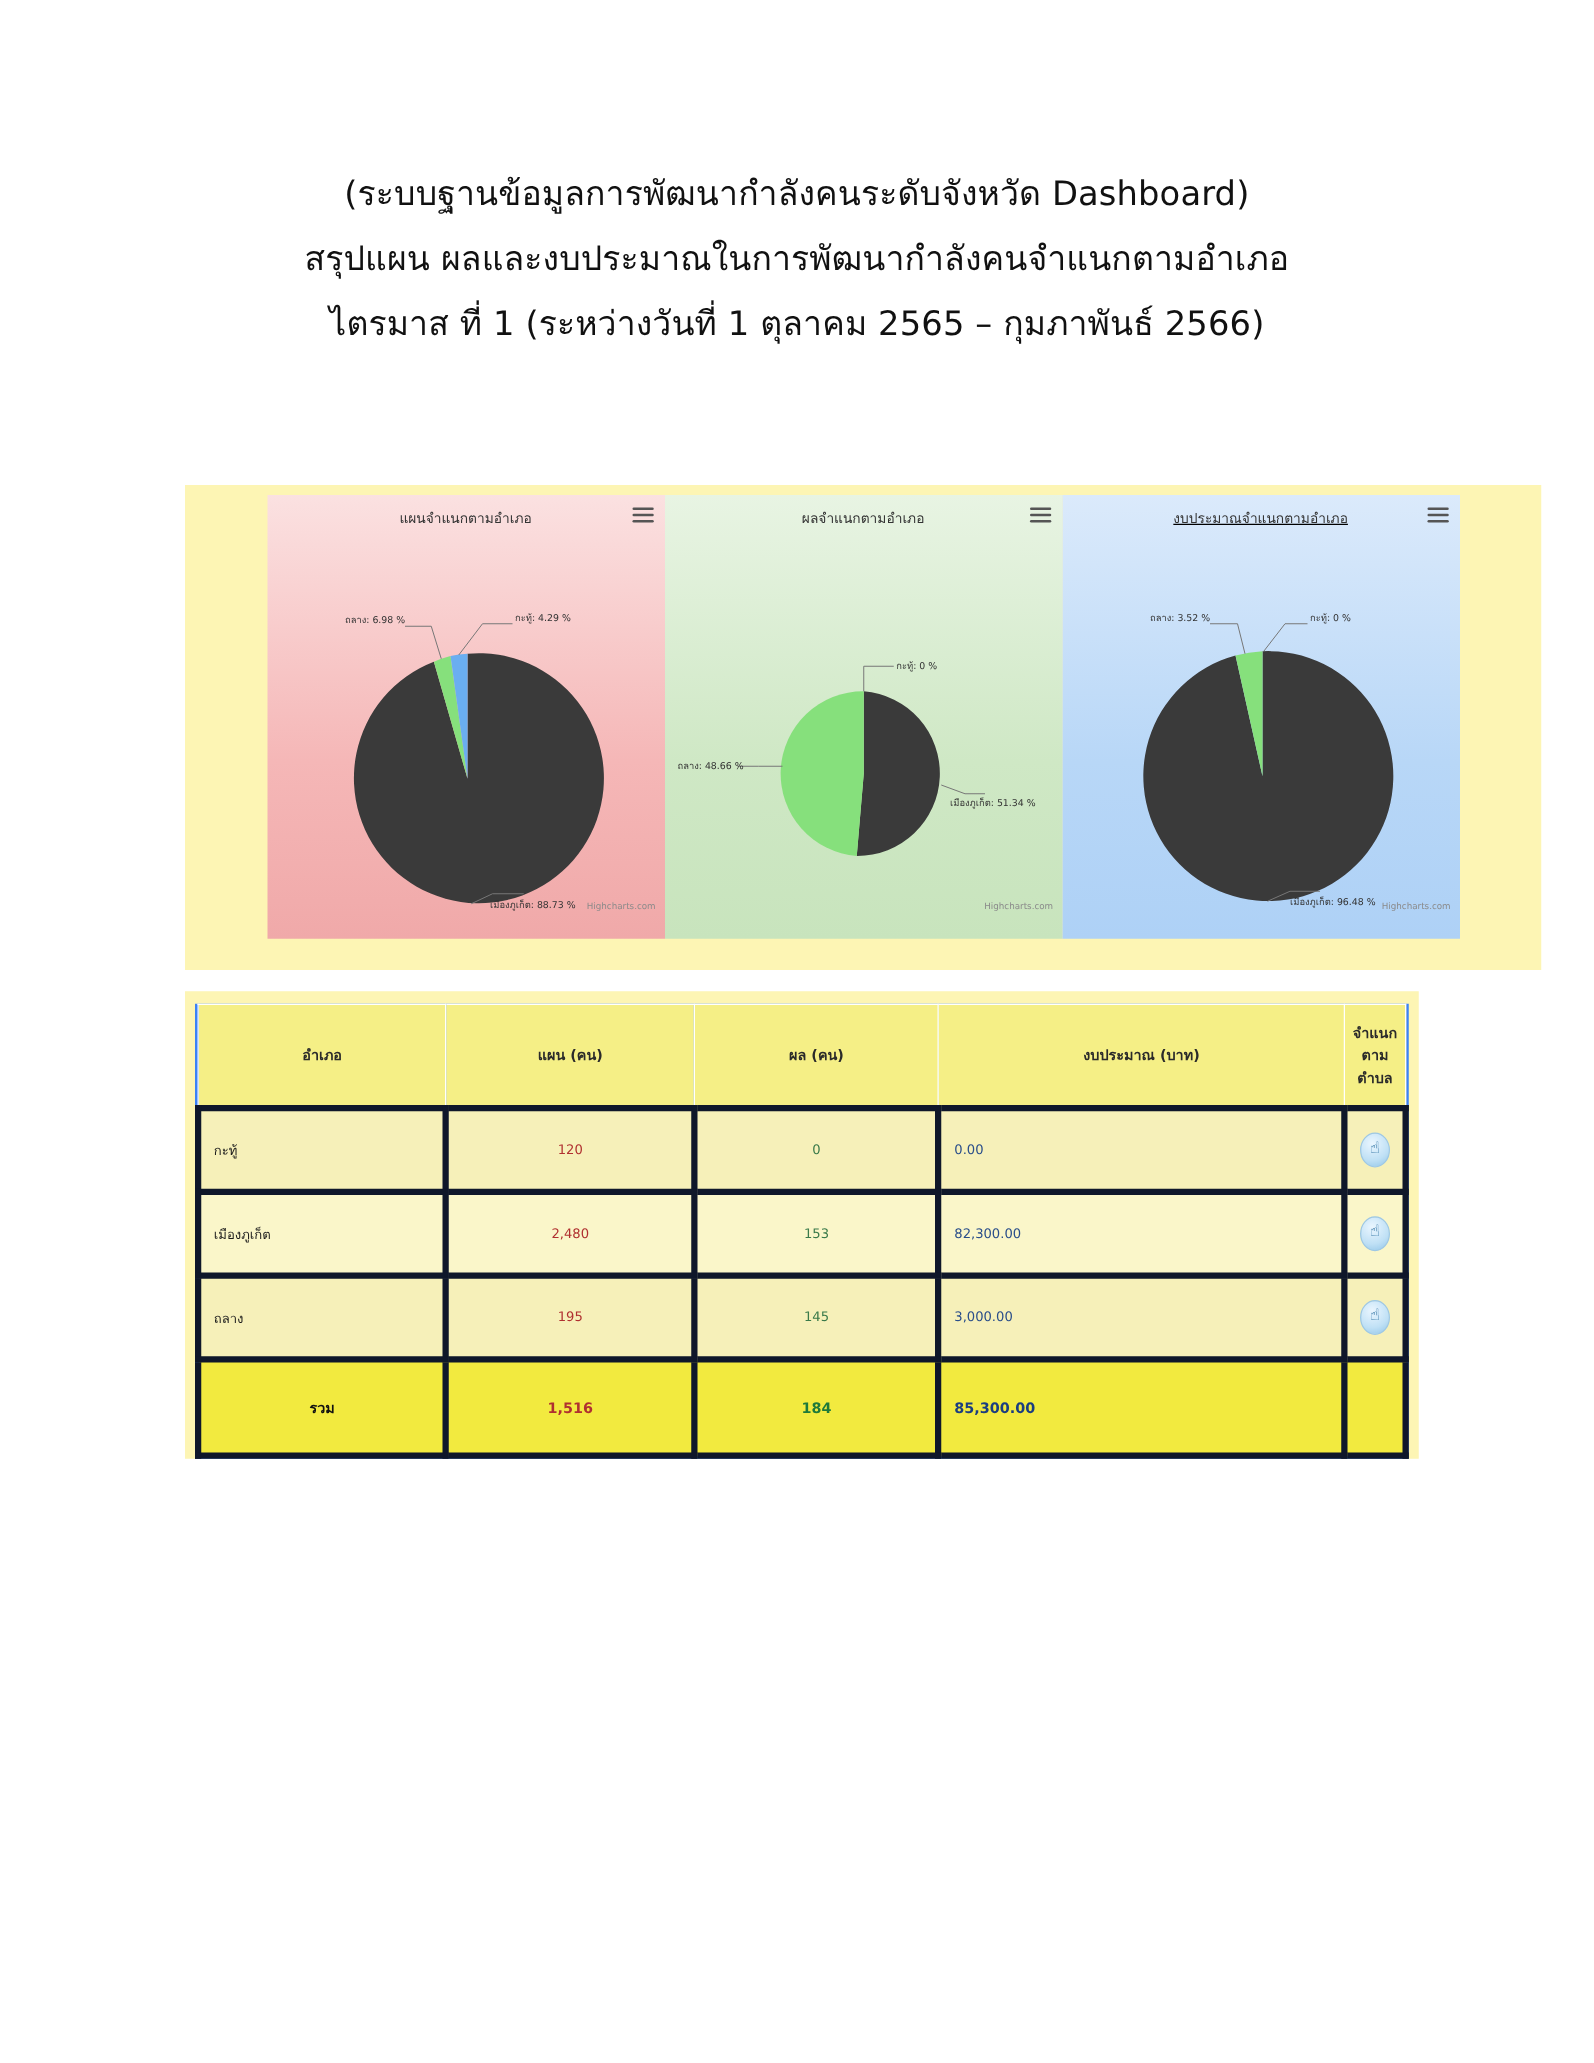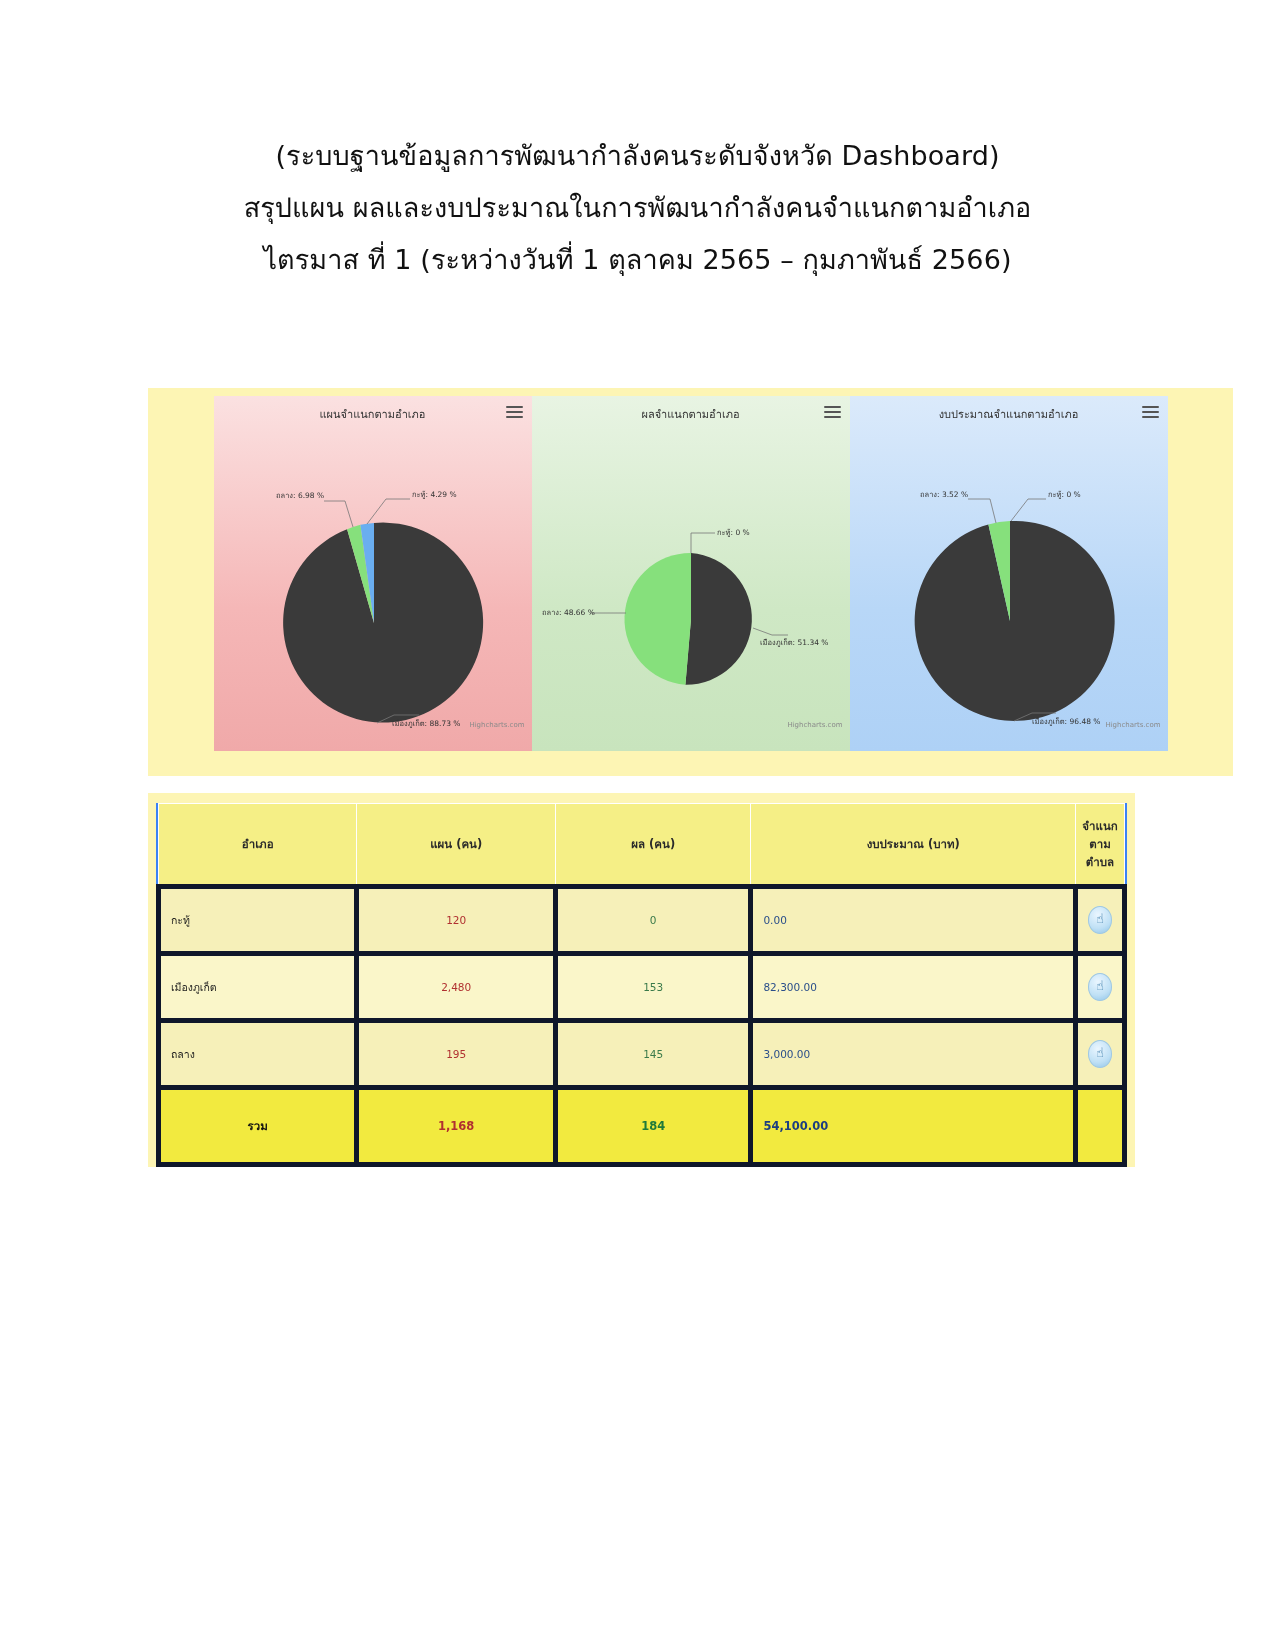--- a/index.html
+++ b/index.html
@@ -45,21 +45,21 @@
   }
   .chart-card {
     width: 318px;
     height: 355px;
     position: relative;
     box-sizing: border-box;
     overflow: hidden;
   }
   .chart-card.red   { background: linear-gradient(180deg,#fbe1e1 0%,#f5b7b7 60%,#f0a9a9 100%); }
   .chart-card.green { background: linear-gradient(180deg,#e8f4e3 0%,#cfe8c5 60%,#c8e4bd 100%); }
-  .chart-card.blue  { background: linear-gradient(180deg,#dbeafb 0%,#b8d7f7 60%,#aed1f6 100%); }
+  .chart-card.blue  { background: linear-gradient(180deg,#dbeafb 0%,#b8d7f7 60%,#aed1f6 100%); text-decoration: underline; }
 
   .chart-title {
     text-align: center;
     font-size: 11px;
     color: #333;
     padding-top: 9px;
     font-weight: 400;
   }
   .hamburger {
     position: absolute;
@@ -295,20 +295,20 @@
         <td class="col-amphoe">ถลาง</td>
         <td class="col-plan">195</td>
         <td class="col-result">145</td>
         <td class="col-budget">3,000.00</td>
         <td class="col-tambon">
           <span class="tambon-icon"></span>
         </td>
       </tr>
       <tr class="total-row">
         <td class="col-amphoe">รวม</td>
-        <td class="col-plan">1,168</td>
+        <td class="col-plan">1,516</td>
         <td class="col-result">184</td>
-        <td class="col-budget">54,100.00</td>
+        <td class="col-budget">85,300.00</td>
         <td class="col-tambon"></td>
       </tr>
     </tbody>
   </table>
 </div>
 
 </body></html>

